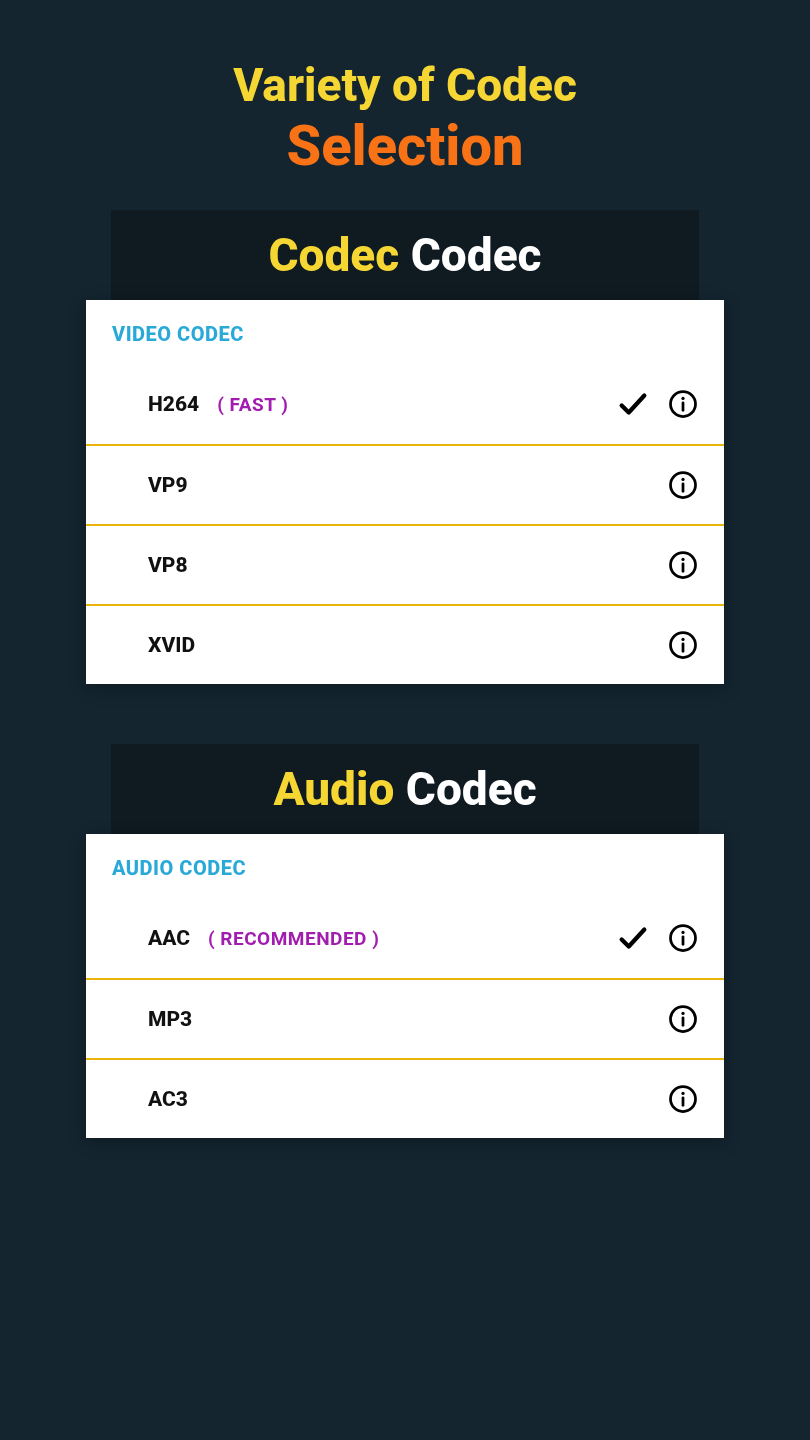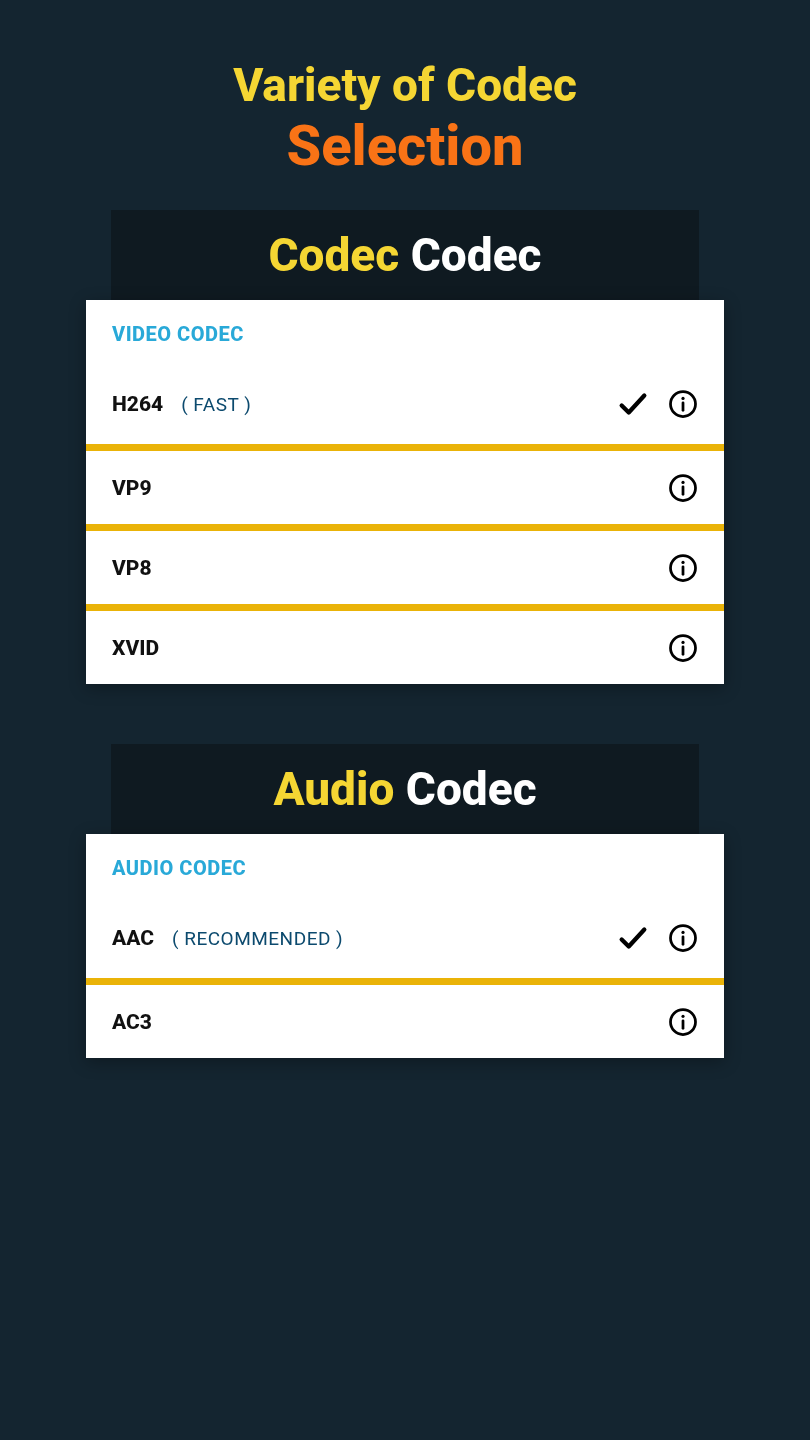--- a/index.html
+++ b/index.html
@@ -60,35 +60,36 @@
     font-size: 20px;
     font-weight: 800;
     letter-spacing: 0.5px;
     padding: 22px 26px 18px 26px;
   }
   .row {
     display: flex;
     align-items: center;
     padding: 0 26px;
     height: 80px;
-    border-top: 7px solid #eab308;
+    border-top: 2px solid #eab308;
   }
   .row:first-of-type {
     border-top: none;
   }
   .row-label {
     font-size: 21px;
     font-weight: 800;
     color: #111;
     flex: 0 0 auto;
+    margin-left: 36px;
   }
   .row-tag {
     font-size: 19px;
-    font-weight: 400;
-    color: #0c4a6e;
+    font-weight: 700;
+    color: #a21caf;
     margin-left: 18px;
     letter-spacing: 0.5px;
   }
   .row-spacer {
     flex: 1;
   }
   .check {
     width: 34px;
     height: 34px;
     margin-right: 18px;
@@ -178,20 +179,29 @@
         <svg class="check" viewBox="0 0 24 24" fill="none" stroke="#000" stroke-width="3" stroke-linecap="round" stroke-linejoin="round">
           <polyline points="4 13 9 18 20 6"></polyline>
         </svg>
         <svg class="info" viewBox="0 0 24 24" fill="none" stroke="#000" stroke-width="2.2">
           <circle cx="12" cy="12" r="10"></circle>
           <circle cx="12" cy="7.5" r="1.3" fill="#000" stroke="none"></circle>
           <line x1="12" y1="11" x2="12" y2="17" stroke-linecap="round"></line>
         </svg>
       </div>
       <div class="row">
+        <span class="row-label">MP3</span>
+        <span class="row-spacer"></span>
+        <svg class="info" viewBox="0 0 24 24" fill="none" stroke="#000" stroke-width="2.2">
+          <circle cx="12" cy="12" r="10"></circle>
+          <circle cx="12" cy="7.5" r="1.3" fill="#000" stroke="none"></circle>
+          <line x1="12" y1="11" x2="12" y2="17" stroke-linecap="round"></line>
+        </svg>
+      </div>
+      <div class="row">
         <span class="row-label">AC3</span>
         <span class="row-spacer"></span>
         <svg class="info" viewBox="0 0 24 24" fill="none" stroke="#000" stroke-width="2.2">
           <circle cx="12" cy="12" r="10"></circle>
           <circle cx="12" cy="7.5" r="1.3" fill="#000" stroke="none"></circle>
           <line x1="12" y1="11" x2="12" y2="17" stroke-linecap="round"></line>
         </svg>
       </div>
     </div>
 </div>

